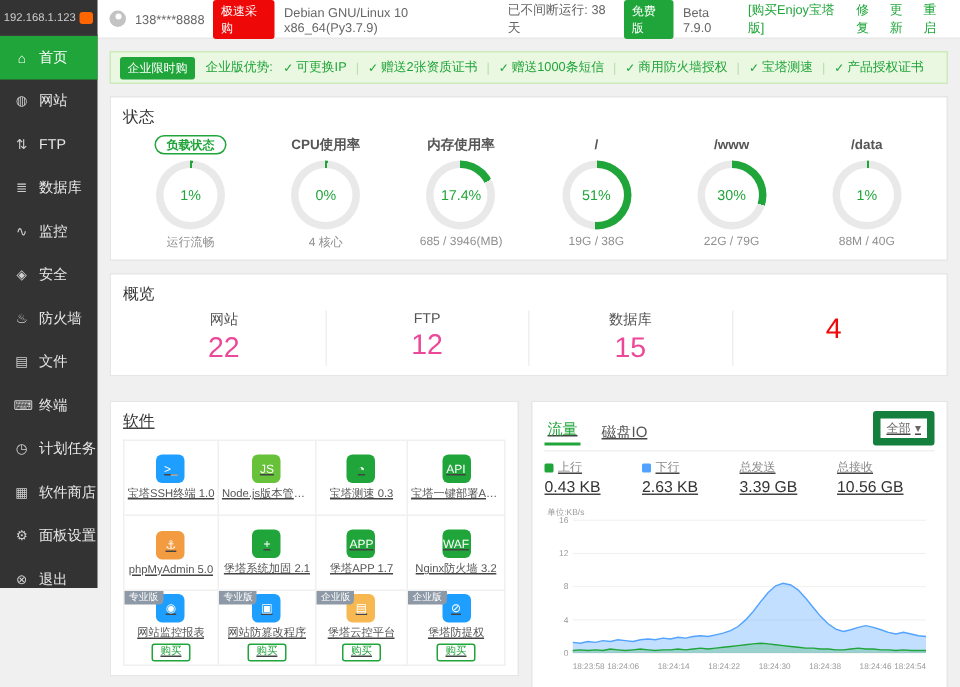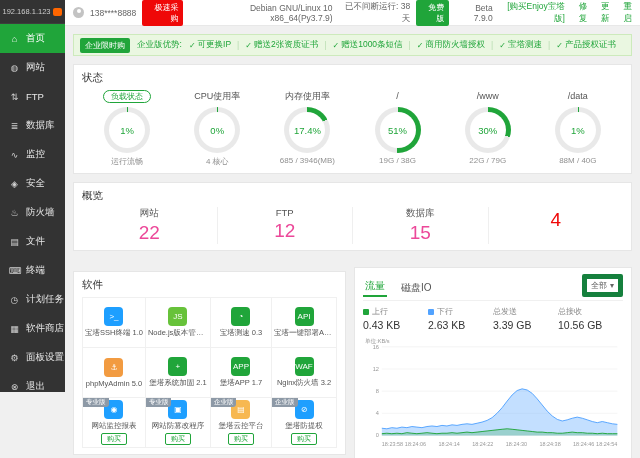--- a/index.html
+++ b/index.html
@@ -9,21 +9,21 @@
   
   .sidebar{position:absolute;left:0;top:0;width:65px;height:392px;background:#333;z-index:5;}
   .side-ip{height:24px;display:flex;align-items:center;justify-content:center;gap:3px;color:#ccc;font-size:7.5px;border-bottom:1px solid #3d3d3d;cursor:pointer;}
   .ip-badge{width:9px;height:8px;background:#ff6600;border-radius:2px;display:inline-block;}
   .side-item{height:29px;display:flex;align-items:center;padding-left:9px;gap:6px;color:#e8e8e8;font-size:9.5px;cursor:pointer;}
   .side-item.active{background:#20a53a;color:#fff;}
   .si-icon{width:11px;text-align:center;font-size:9px;color:#cfcfcf;}
   .side-item.active .si-icon{color:#fff;}
 
   
-  .topbar{position:absolute;left:65px;top:0;right:0;height:26px;background:#fff;display:flex;align-items:center;gap:6px;padding:0 8px;font-size:8.5px;color:#666;border-bottom:1px solid #e8e8e8;text-align:right;}
+  .topbar{position:absolute;left:65px;top:0;right:0;height:26px;background:#fff;display:flex;align-items:center;gap:6px;padding:0 8px;font-size:8.5px;color:#666;border-bottom:1px solid #e8e8e8;}
   .avatar{width:11px;height:11px;border-radius:50%;background:#c3c3c3;position:relative;flex:none;}
   .avatar::after{content:"";position:absolute;left:3.5px;top:2px;width:4px;height:4px;border-radius:50%;background:#fff;}
   .btn-red{background:#ef0808;color:#fff;padding:2px 5px;border-radius:2px;font-size:8px;cursor:pointer;}
   .pill-green{background:#20a53a;color:#fff;padding:2px 5px;border-radius:2px;font-size:8px;cursor:pointer;}
   .tb-right{margin-left:auto;display:flex;align-items:center;gap:6px;}
   .link-green{color:#20a53a;text-decoration:none;cursor:pointer;}
 
   
   .main{position:absolute;left:65px;top:26px;right:0;bottom:0;padding:8px;overflow:hidden;}
   .notice{height:22px;background:#eaf7e1;border:1px solid #cdeabc;display:flex;align-items:center;gap:7px;padding:0 6px;font-size:8.5px;color:#20a53a;white-space:nowrap;overflow:hidden;}
@@ -32,37 +32,37 @@
   .notice-item{display:flex;align-items:center;gap:2px;}
   .n-check{font-size:8px;color:#20a53a;}
   .n-sep{color:#b8ddb0;}
 
   .card{background:#fff;border:1px solid #e6e6e6;margin-top:8px;padding:6px 8px;}
   .card-title{font-size:10.5px;color:#333;}
 
   
   .gauges{display:flex;justify-content:space-around;margin-top:4px;}
   .gauge{width:86px;text-align:center;}
-  .g-label{font-size:9px;color:#555;height:15px;line-height:15px;}
+  .g-label{font-size:9px;color:#555;height:15px;line-height:15px;font-weight:bold;}
   .g-pill{border:1px solid #20a53a;color:#20a53a;border-radius:9px;padding:1px 7px;font-size:8px;}
   .donut{width:46px;height:46px;border-radius:50%;margin:3px auto 3px;position:relative;}
   .donut::after{content:"";position:absolute;inset:5px;background:#fff;border-radius:50%;z-index:1;}
   .g-val{position:absolute;inset:0;display:flex;align-items:center;justify-content:center;font-size:9.5px;color:#20a53a;z-index:2;}
   .g-sub{font-size:8px;color:#909090;}
 
   
   .ov-stats{display:flex;margin-top:4px;}
   .ov-stat{flex:1;text-align:center;border-right:1px solid #efefef;cursor:pointer;}
   .ov-stat:last-child{border-right:none;}
   .ov-label{font-size:9.5px;color:#555;}
   .ov-val{font-size:19px;color:#ec4899;margin-top:2px;}
   .ov-val.red{color:#ef0808;}
 
   
-  .bottom-row{display:flex;gap:8px;margin-top:8px;align-items:center;}
+  .bottom-row{display:flex;gap:8px;margin-top:8px;align-items:flex-start;text-decoration:underline;}
   .soft-card{width:273px;flex:none;}
   .traffic-card{flex:1;}
 
   .soft-grid{display:grid;grid-template-columns:repeat(4,1fr);margin-top:5px;border-top:1px solid #f0f0f0;border-left:1px solid #f0f0f0;}
   .soft-cell{border-right:1px solid #f0f0f0;border-bottom:1px solid #f0f0f0;height:50px;position:relative;display:flex;flex-direction:column;align-items:center;justify-content:center;gap:2px;padding:2px;cursor:pointer;}
   .soft-icon{width:19px;height:19px;border-radius:4px;color:#fff;display:flex;align-items:center;justify-content:center;font-size:8px;flex:none;}
   .soft-name{font-size:7.5px;color:#555;max-width:60px;white-space:nowrap;overflow:hidden;text-overflow:ellipsis;}
   .soft-badge{position:absolute;top:0;left:0;background:#8d99a6;color:#fff;font-size:6.5px;padding:0 3px;border-radius:0 0 3px 0;}
   .buy-btn{border:1px solid #20a53a;color:#20a53a;font-size:7px;padding:0 5px;border-radius:2px;line-height:10px;cursor:pointer;}
 

